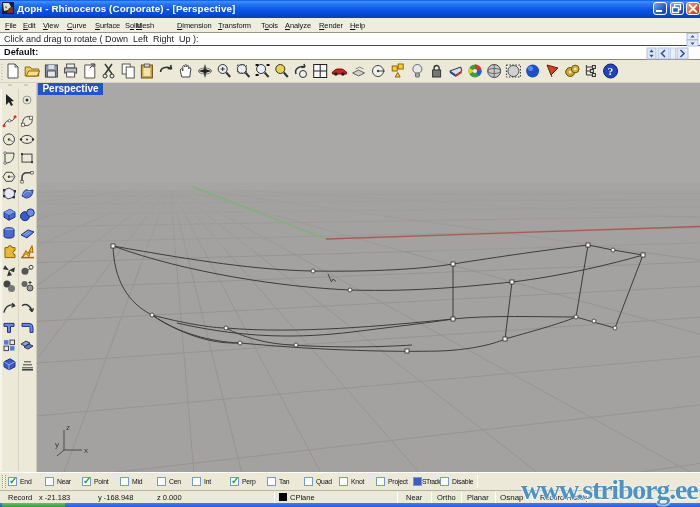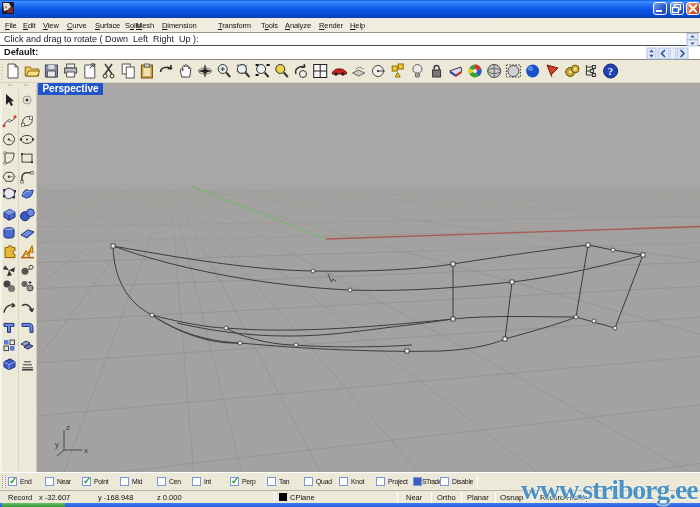--- a/index.html
+++ b/index.html
@@ -31,40 +31,41 @@
 #wmark{position:absolute;left:521px;top:474px;width:190px;font-family:"Liberation Serif",serif;font-weight:bold;font-size:28px;color:#4d92c2;letter-spacing:-1.2px;text-shadow:0 0 2px rgba(255,255,255,.95),0 0 1px rgba(255,255,255,.95),0 1px 2px rgba(255,255,255,.8);z-index:50}
 </style></head>
 <body>
 <div id="titlebar">
  <svg width="13" height="13" style="position:absolute;left:2px;top:2px" viewBox="0 0 13 13">
       <rect x="0" y="0" width="12" height="12" fill="#141c38"></rect>
       <path d="M1,1 L7,1 L9,5 L6,8 L2,9 Z" fill="#e8e0c8"></path>
       <path d="M3,4 l2,1 l-1,2 z" fill="#504838"></path>
       <path d="M7,6 L11,5 L11,11 L5,11 Z" fill="#7a3028"></path>
     </svg>
+ <span class="ttl">Дорн - Rhinoceros (Corporate) - [Perspective]</span>
  <div class="winbtn wb1"><svg width="12" height="11">
         <rect x="2" y="7" width="6" height="2" fill="#fff"></rect>
       </svg></div>
  <div class="winbtn wb2"><svg width="12" height="11">
         <rect x="3.5" y="1.5" width="6" height="5" fill="none" stroke="#fff" stroke-width="1.4"></rect>
         <rect x="1.5" y="4.5" width="6" height="5" fill="#2a5ad0" stroke="#fff" stroke-width="1.4"></rect>
       </svg></div>
  <div class="winbtn wb3"><svg width="12" height="11">
         <path d="M2 1.5 L10 9.5 M10 1.5 L2 9.5" stroke="#fff" stroke-width="1.8"></path>
       </svg></div>
 </div>
 <div id="menubar">
  <span style="left:5px"><u>F</u>ile</span>
     <span style="left:23px"><u>E</u>dit</span>
     <span style="left:43px"><u>V</u>iew</span>
  <span style="left:67px"><u>C</u>urve</span>
     <span style="left:95px"><u>S</u>urface</span>
     <span style="left:125px">S<u>o</u>lid</span>
  <span style="left:136px"><u>M</u>esh</span>
-    <span style="left:162px"><u>D</u>imension</span>
+    <span style="left:177px"><u>D</u>imension</span>
     <span style="left:218px"><u>T</u>ransform</span>
  <span style="left:261px">T<u>o</u>ols</span>
     <span style="left:285px"><u>A</u>nalyze</span>
     <span style="left:319px"><u>R</u>ender</span>
  <span style="left:350px"><u>H</u>elp</span>
 </div>
 <div id="cmd1">Click and drag to rotate ( Down&nbsp; Left&nbsp; Right&nbsp; Up ):</div>
 <div id="cmd2">Default:</div>
 <svg style="position:absolute;left:640px;top:32px;z-index:5" width="60" height="28">
 <g>
@@ -479,21 +480,21 @@
  <div class="chk" style="left:376px"></div>
     <span class="oslbl" style="left:388px">Project</span>
  <div class="chk f" style="left:413px"></div>
     <span class="oslbl" style="left:422px;letter-spacing:-0.5px">STrack</span>
  <div class="chk" style="left:440px"></div>
     <span class="oslbl" style="left:452px">Disable</span>
     <div style="position:absolute;left:477px;top:2px;width:1px;height:13px;background:#c6c2b0;border-right:1px solid #fff"></div>
 </div>
 <div id="status">
  <span style="left:8px">Record</span>
-    <span style="left:39px">x -32.607</span>
+    <span style="left:39px">x -21.183</span>
     <span style="left:98px">y -168.948</span>
     <span style="left:157px">z 0.000</span>
  <span style="left:279px;width:8px;height:8px;background:#000;top:2px"></span>
     <span style="left:290px">CPlane</span>
  <span style="left:406px">Near</span>
     <span style="left:437px">Ortho</span>
     <span style="left:467px">Planar</span>
     <span style="left:500px;font-weight:normal;font-size:8px">Osnap</span>
     <span style="left:540px">Record History</span>
  <div class="sep" style="left:274px"></div>

